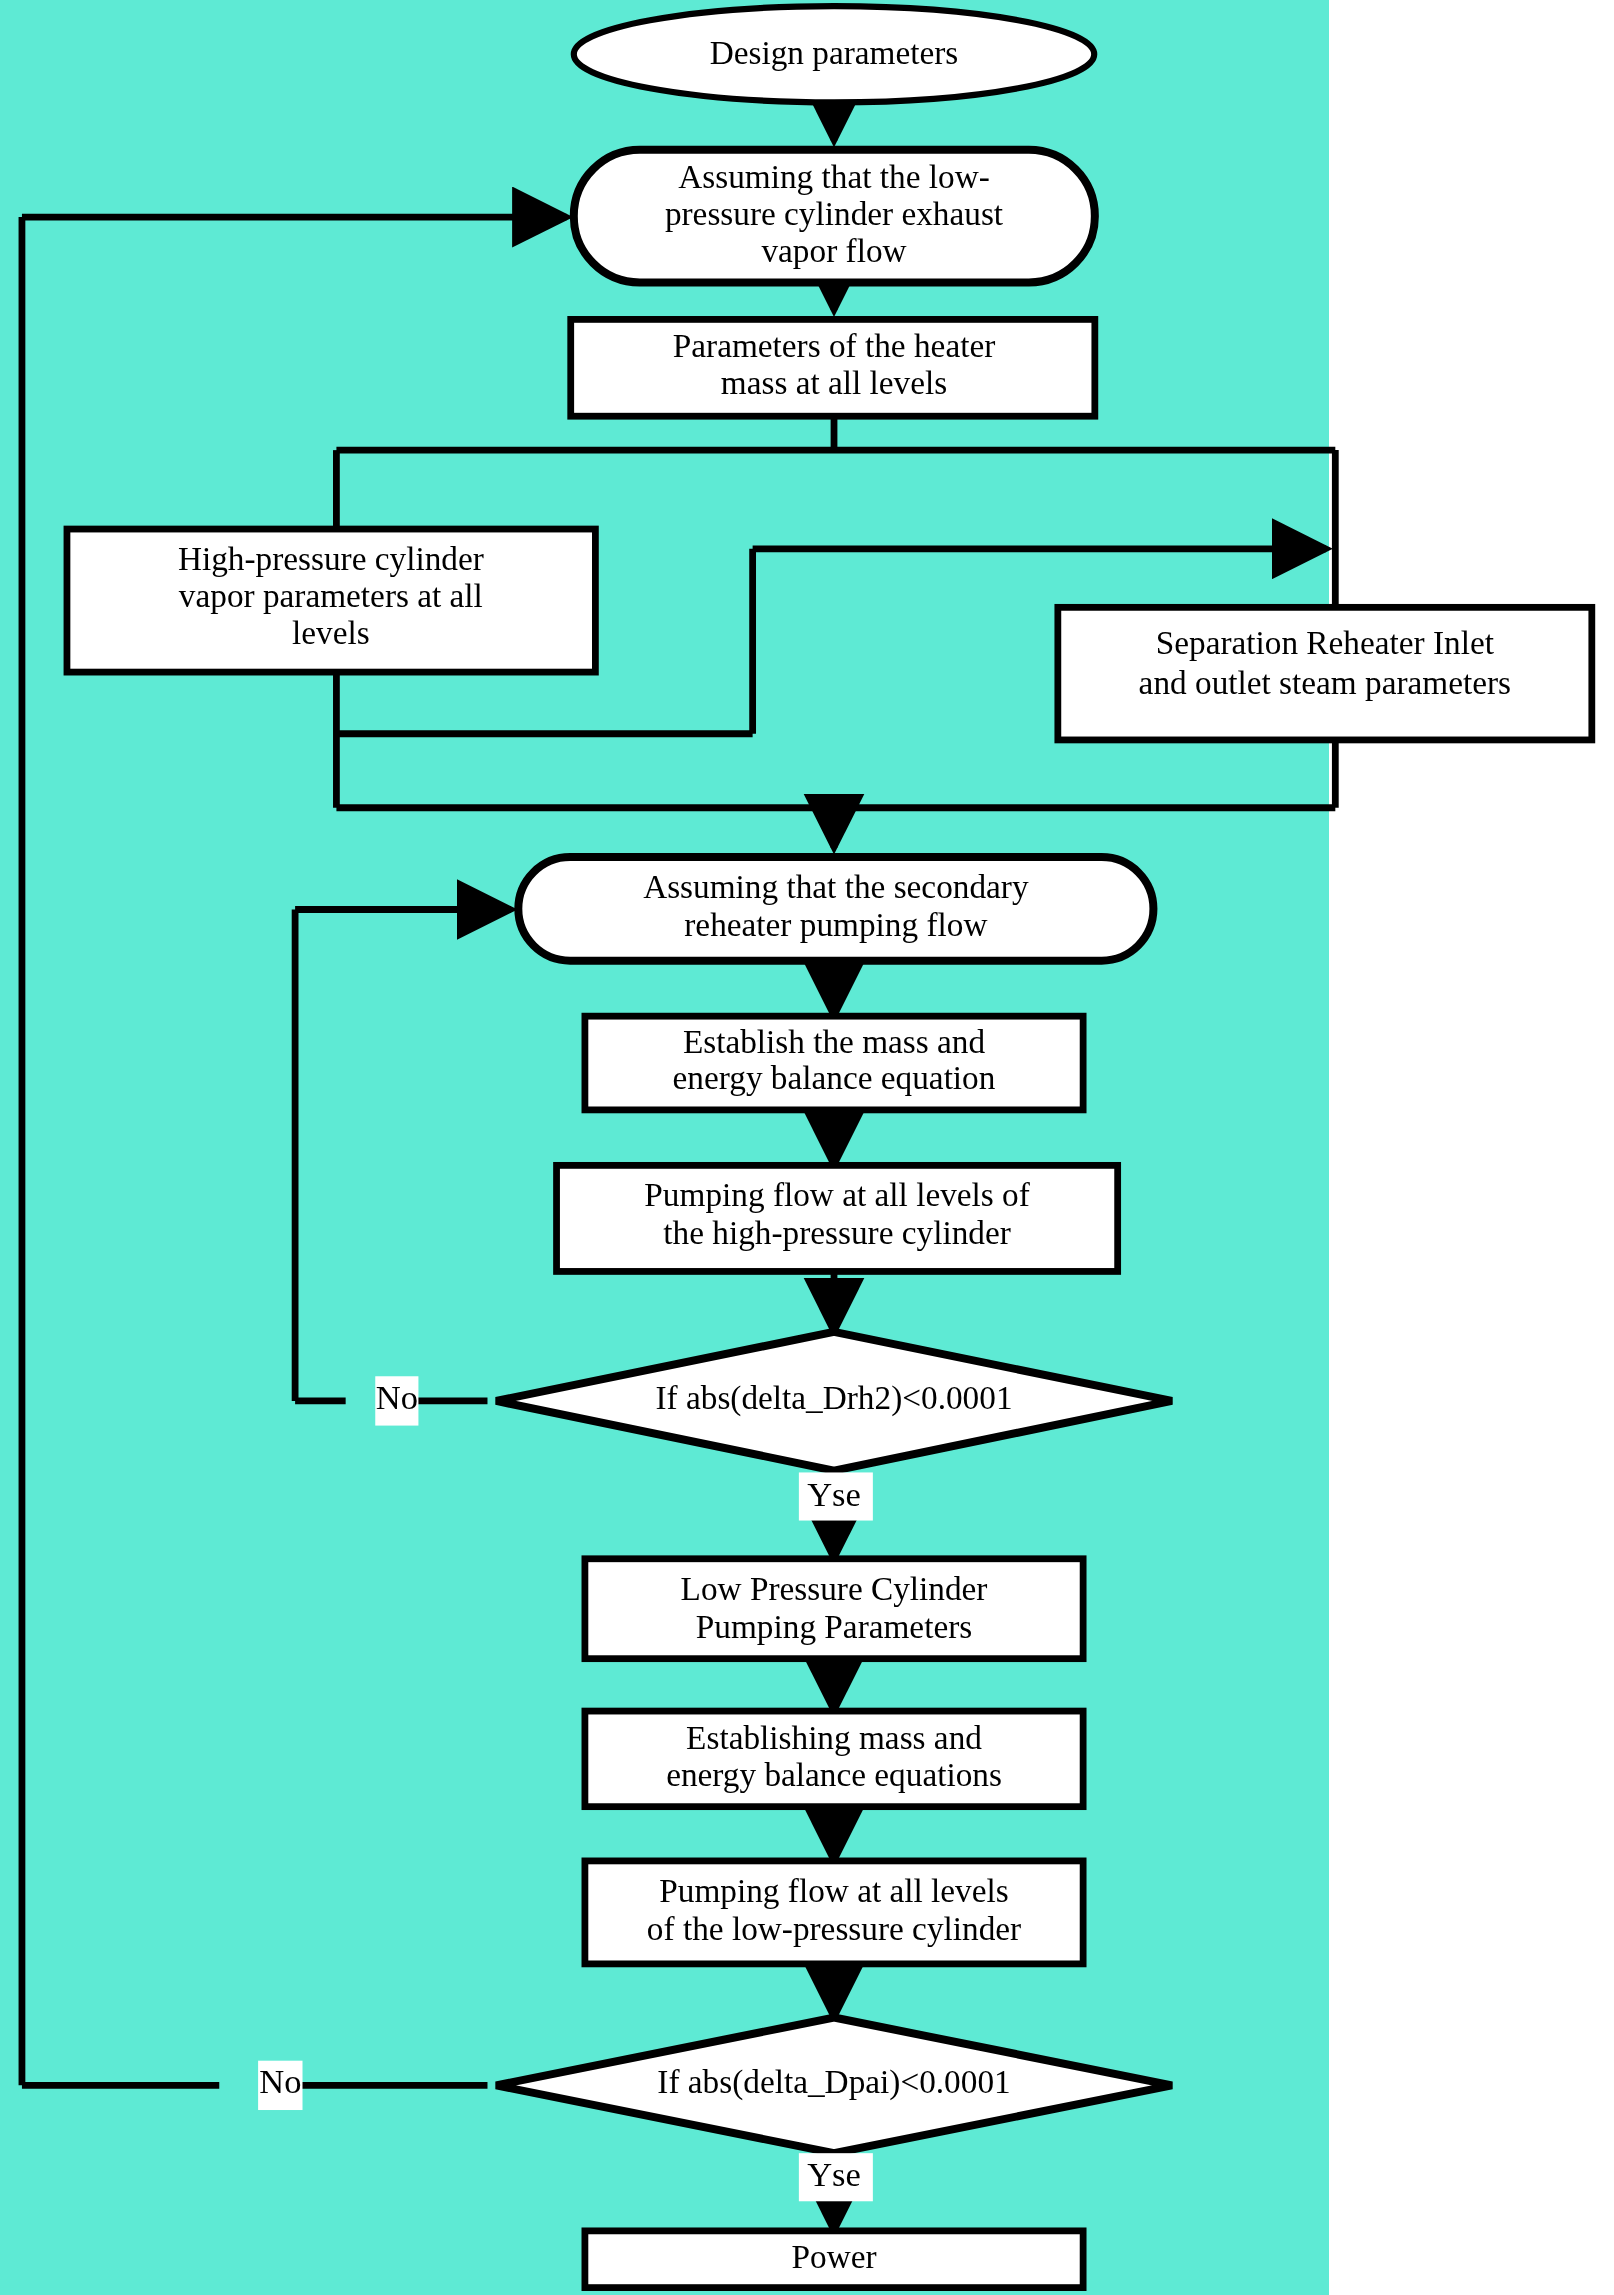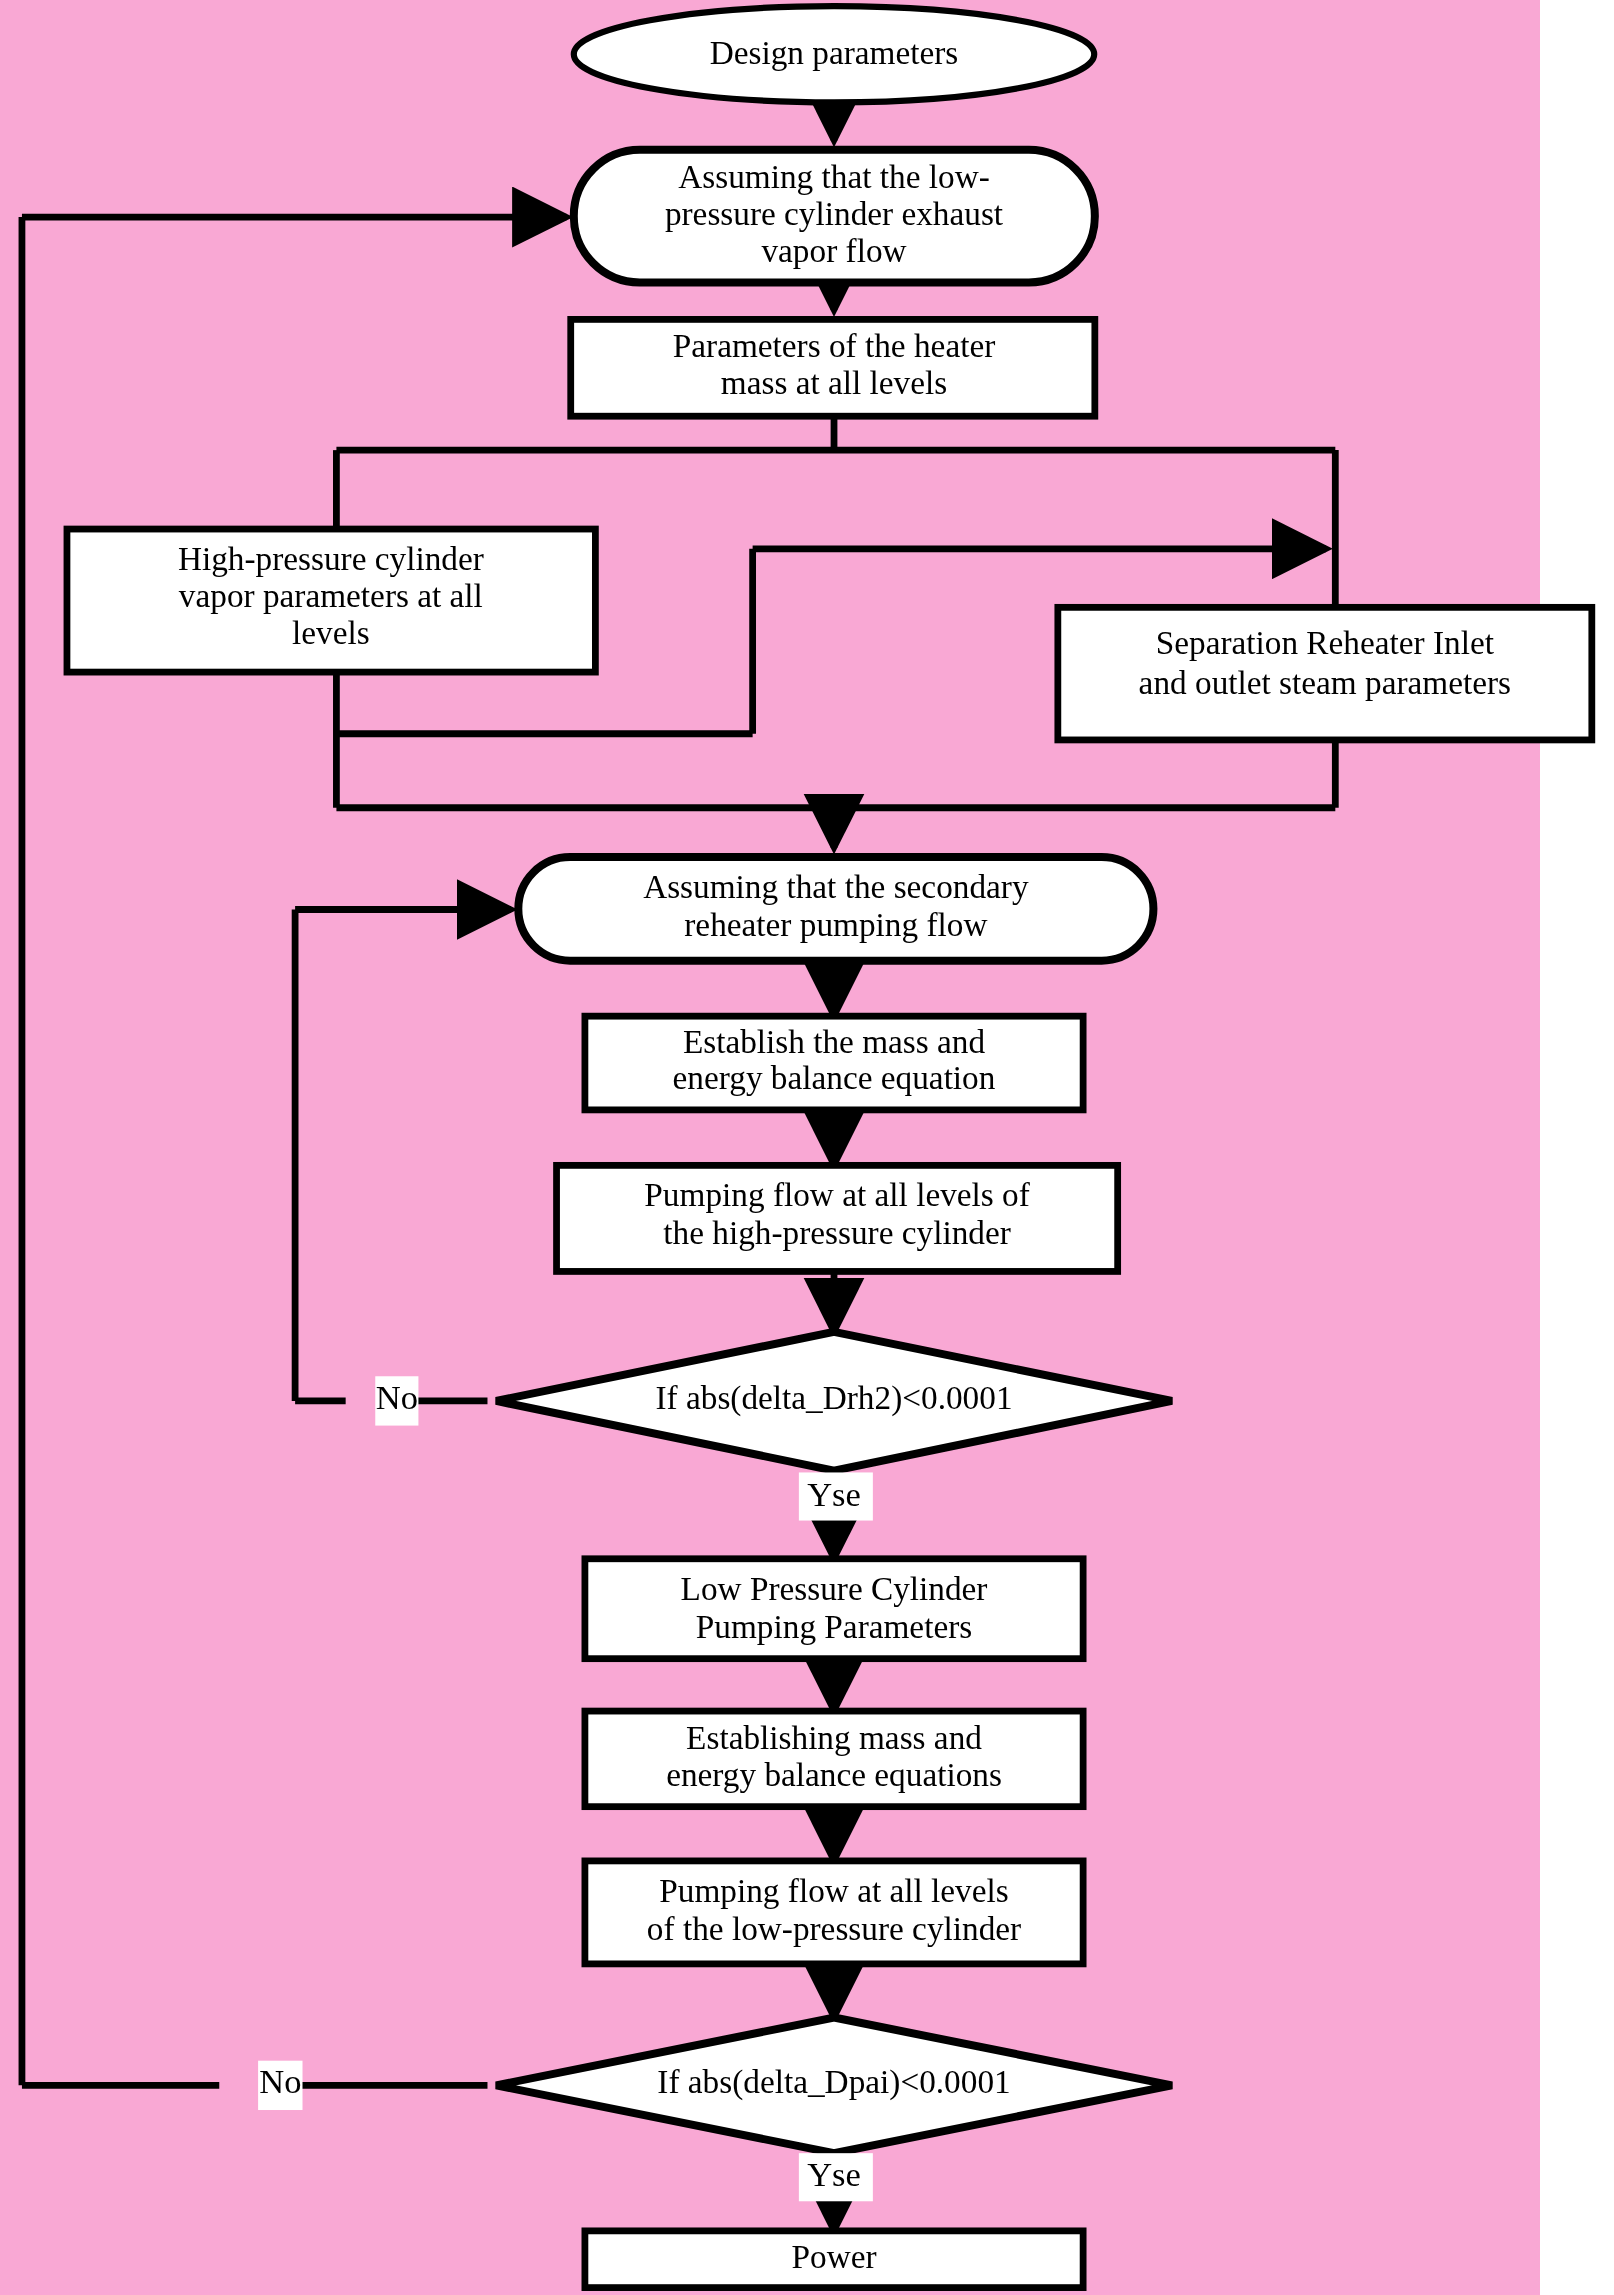--- a/index.html
+++ b/index.html
@@ -1,19 +1,19 @@
 <!DOCTYPE html>
 <html style="font-size:10px"><head>
 <meta charset="utf-8">
 <style>
   html,body{margin:0;padding:0;background:#ffffff;}
   #page{
     position:relative;
-    width:1540px;height:2295px;
-    background:#f9a8d4;
+    width:1329px;height:2295px;
+    background:#5eead4;
     font-family:"Liberation Serif", serif;
   }
   svg#flow{position:absolute;left:0;top:0;width:1615px;height:2295px;display:block;}
   .node-shape{fill:#ffffff;stroke:#000000;}
   .shape-hv{stroke-width:11;}
   .shape-rnd{stroke-width:13;}
   .shape-el{stroke-width:10;}
   .shape-dia{stroke-width:13;}
   .conn{stroke:#000000;fill:none;stroke-width:11;stroke-linecap:butt;stroke-linejoin:miter;}
   .conn-thin{stroke:#000000;fill:none;stroke-width:9;}

